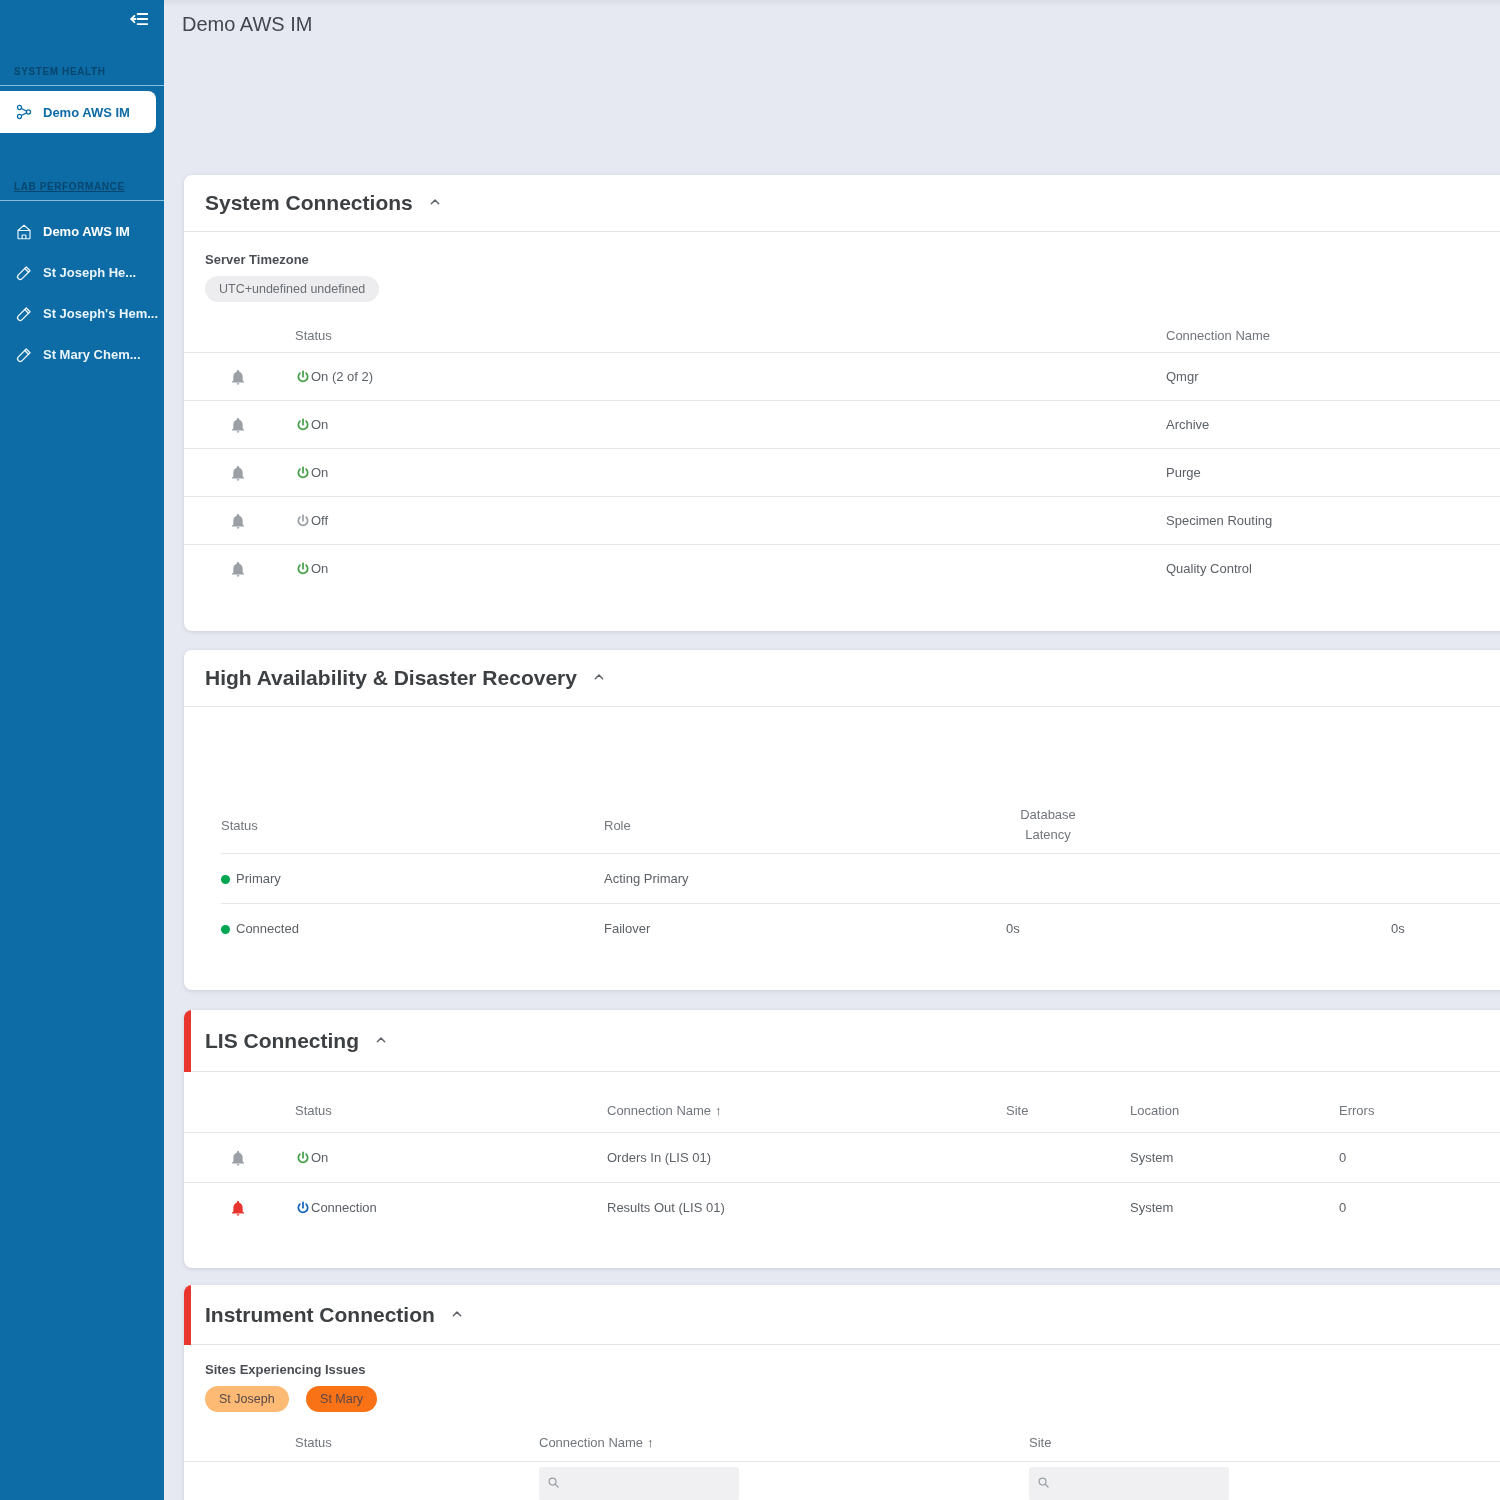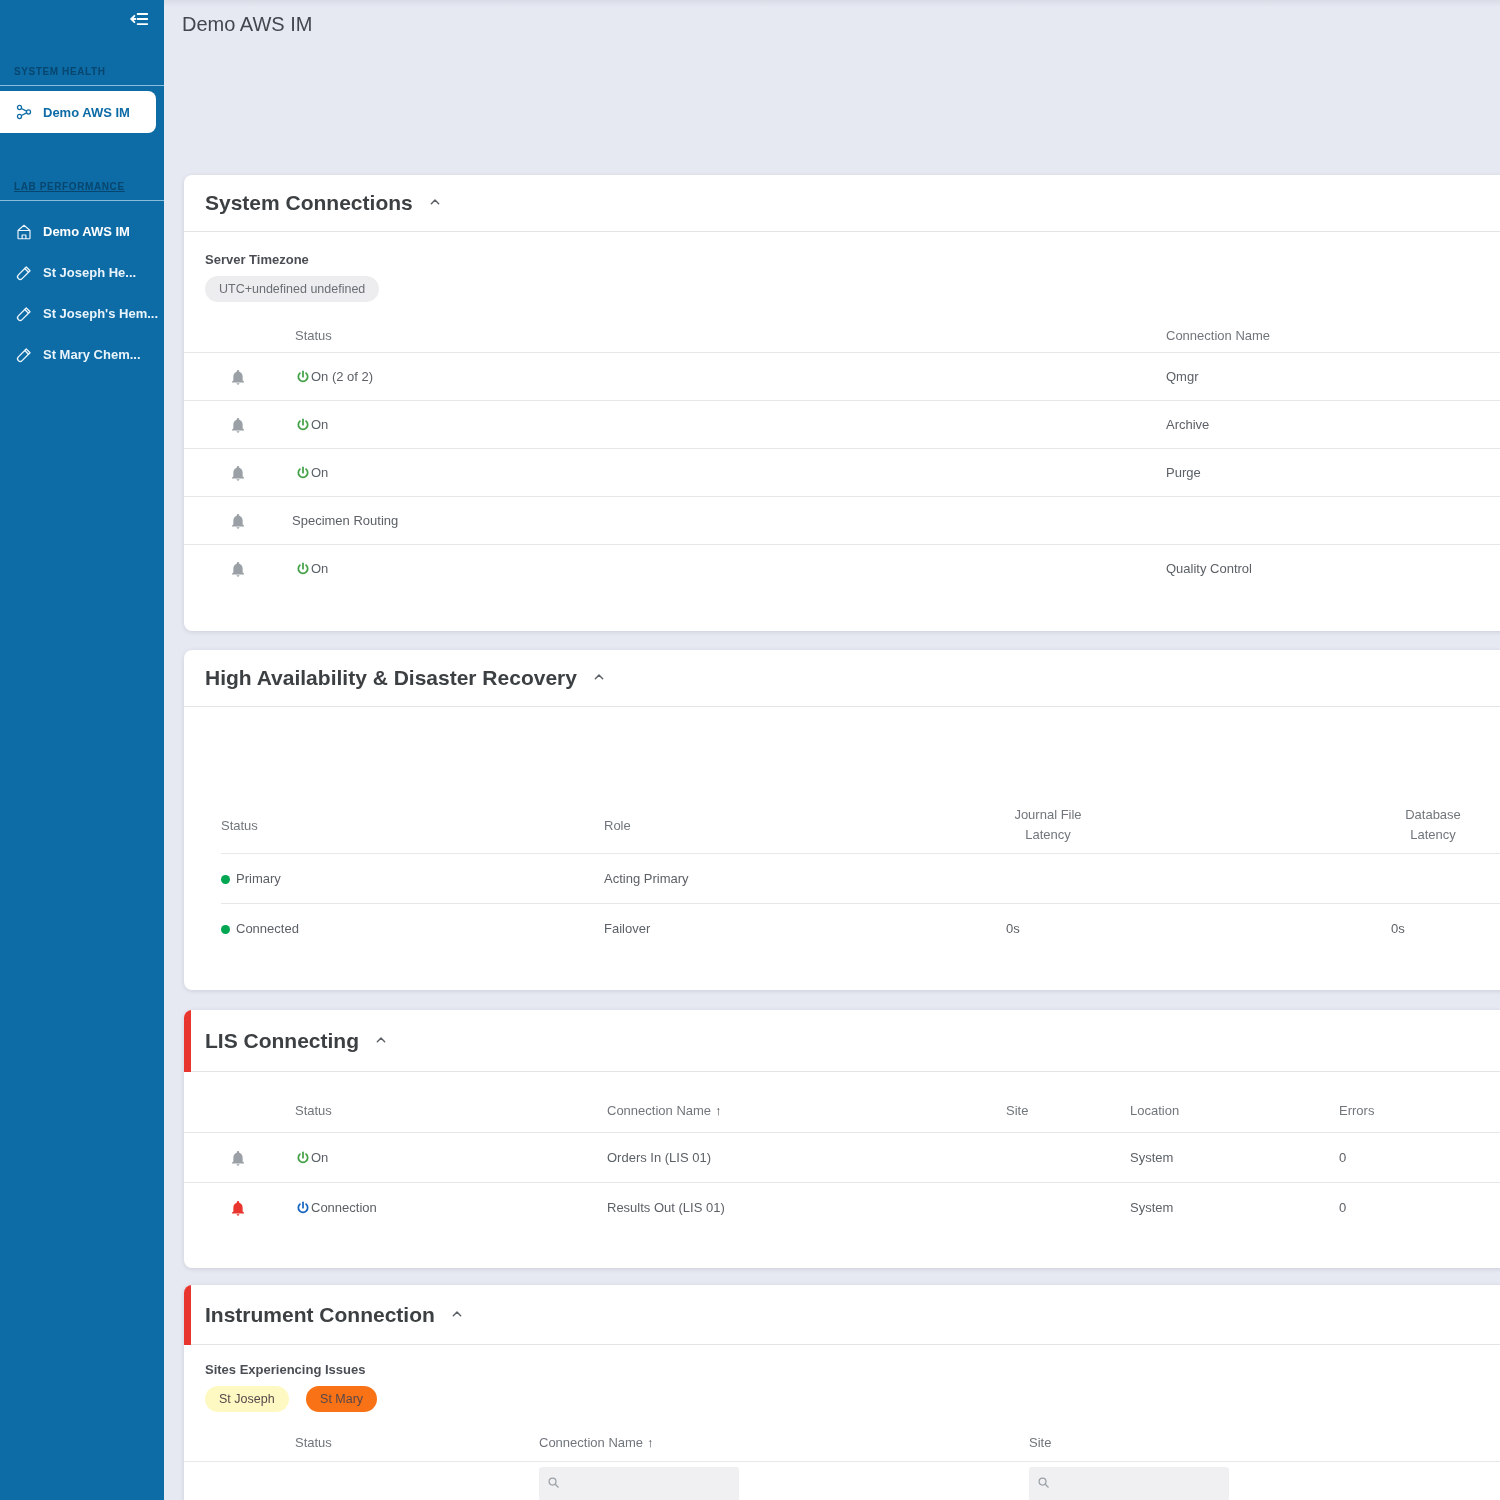--- a/index.html
+++ b/index.html
@@ -275,20 +275,29 @@
       <div class="g-cell">Purge</div>
     </div>
     <div class="grid sys-grid row row-line">
       <div class="bell-cell">
           <span class="bell">
             <svg viewBox="0 0 24 24" fill="currentColor">
               <path d="M12 22.2c1.05 0 1.9-.85 1.9-1.9h-3.8c0 1.05.85 1.9 1.9 1.9zm6.2-5.7v-5c0-3.1-1.65-5.7-4.55-6.4v-.7a1.65 1.65 0 0 0-3.3 0v.7C7.45 5.8 5.8 8.35 5.8 11.5v5l-1.9 1.9v1h16.2v-1l-1.9-1.9z"></path>
             </svg>
           </span>
         </div>
+      <div class="status-cell cell-pad">
+          <span class="pw off">
+            <svg viewBox="0 0 24 24" fill="none" stroke="currentColor" stroke-width="2.6" stroke-linecap="round">
+              <path d="M12 3.5v8"></path>
+              <path d="M7.4 6.2a7 7 0 1 0 9.2 0"></path>
+            </svg>
+          </span>
+          <span class="g-cell">Off</span>
+        </div>
       <div class="g-cell">Specimen Routing</div>
     </div>
     <div class="grid sys-grid row row-line">
       <div class="bell-cell">
           <span class="bell">
             <svg viewBox="0 0 24 24" fill="currentColor">
               <path d="M12 22.2c1.05 0 1.9-.85 1.9-1.9h-3.8c0 1.05.85 1.9 1.9 1.9zm6.2-5.7v-5c0-3.1-1.65-5.7-4.55-6.4v-.7a1.65 1.65 0 0 0-3.3 0v.7C7.45 5.8 5.8 8.35 5.8 11.5v5l-1.9 1.9v1h16.2v-1l-1.9-1.9z"></path>
             </svg>
           </span>
         </div>
@@ -312,21 +321,20 @@
         <span>
           <svg viewBox="0 0 24 24" fill="none" stroke="currentColor" stroke-width="2.2" stroke-linecap="round" stroke-linejoin="round">
               <path d="M6.5 14.5L12 9l5.5 5.5"></path>
             </svg>
         </span>
       </span>
     </div>
     <div class="grid hadr-grid hdr">
       <div class="g-head">Status</div>
       <div class="g-head">Role</div>
-      <div class="g-head"><span class="two-line">Journal File Latency</span></div>
       <div class="g-head"><span class="two-line">Database Latency</span></div>
     </div>
     <div class="grid hadr-grid row row-line">
       <div class="g-cell"><span class="dot"></span><span>Primary</span></div>
       <div class="g-cell">Acting Primary</div>
       <div class="g-cell"></div>
       <div class="g-cell"></div>
     </div>
     <div class="grid hadr-grid row row-line">
       <div class="g-cell"><span class="dot"></span><span>Connected</span></div>
@@ -409,21 +417,21 @@
       <span class="chev-btn">
         <span>
           <svg viewBox="0 0 24 24" fill="none" stroke="currentColor" stroke-width="2.2" stroke-linecap="round" stroke-linejoin="round">
               <path d="M6.5 14.5L12 9l5.5 5.5"></path>
             </svg>
         </span>
       </span>
     </div>
     <div class="bold-label" style="margin-top:17px;">Sites Experiencing Issues</div>
     <div style="margin-top:0;">
-      <span class="chip" style="background:#fef9c3; color:#57474a;">St Joseph</span>
+      <span class="chip" style="background:#fdba74; color:#57474a;">St Joseph</span>
       <span class="chip" style="background:#f97316; color:#57474a; margin-left:13px;">St Mary</span>
     </div>
     <div class="grid inst-grid hdr" style="border-bottom:1px solid #e6e7e9;">
       <div></div>
       <div class="g-head cell-pad">Status</div>
       <div class="g-head"><span>Connection Name</span><span class="sort-arrow">↑</span></div>
       <div class="g-head">Site</div>
     </div>
     <div class="filter-row">
       <div></div>

